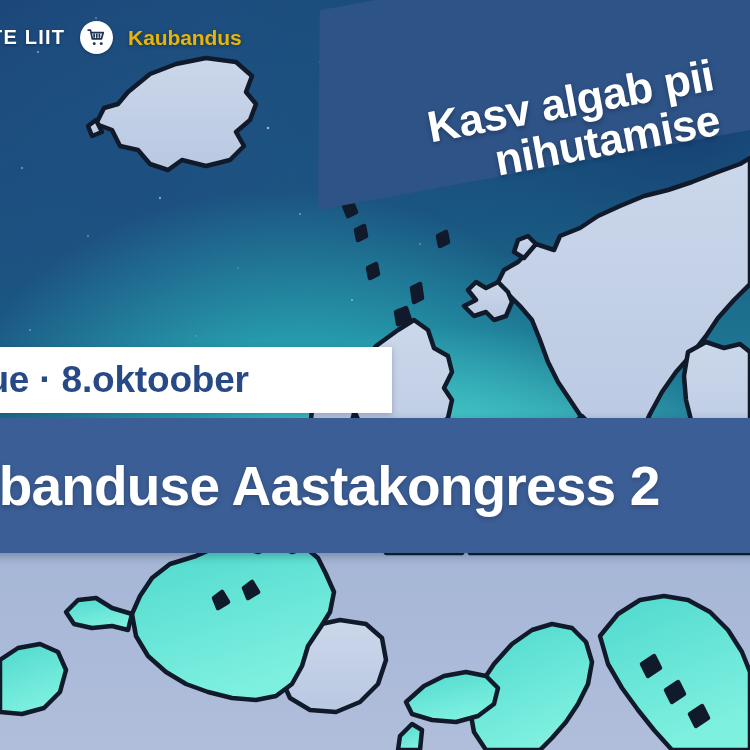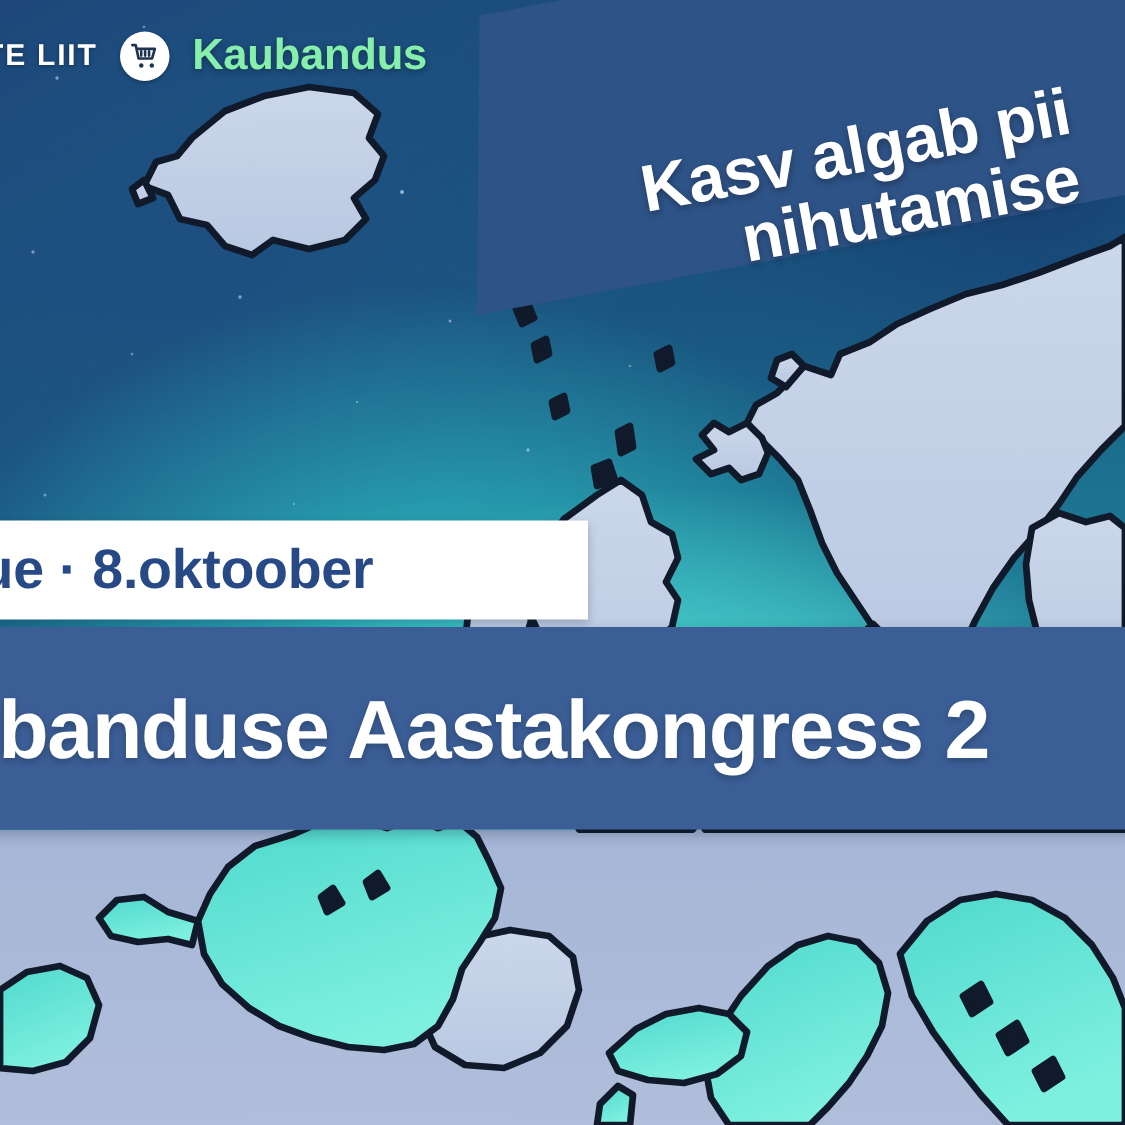--- a/index.html
+++ b/index.html
@@ -70,22 +70,22 @@
     height: 33px;
     border-radius: 50%;
     background: #ffffff;
     display: flex;
     align-items: center;
     justify-content: center;
     flex: none;
     box-shadow: 0 1px 3px rgba(0,0,0,0.3);
   }
   .logo-brand {
-    color: #86efac;
-    font-size: 29px;
+    color: #eab308;
+    font-size: 21px;
     font-weight: 700;
     letter-spacing: -0.005em;
     white-space: nowrap;
     text-shadow: 0 1px 4px rgba(0,0,0,0.35);
   }
 
   
   .tagline-banner {
     position: absolute;
     left: 318px;

